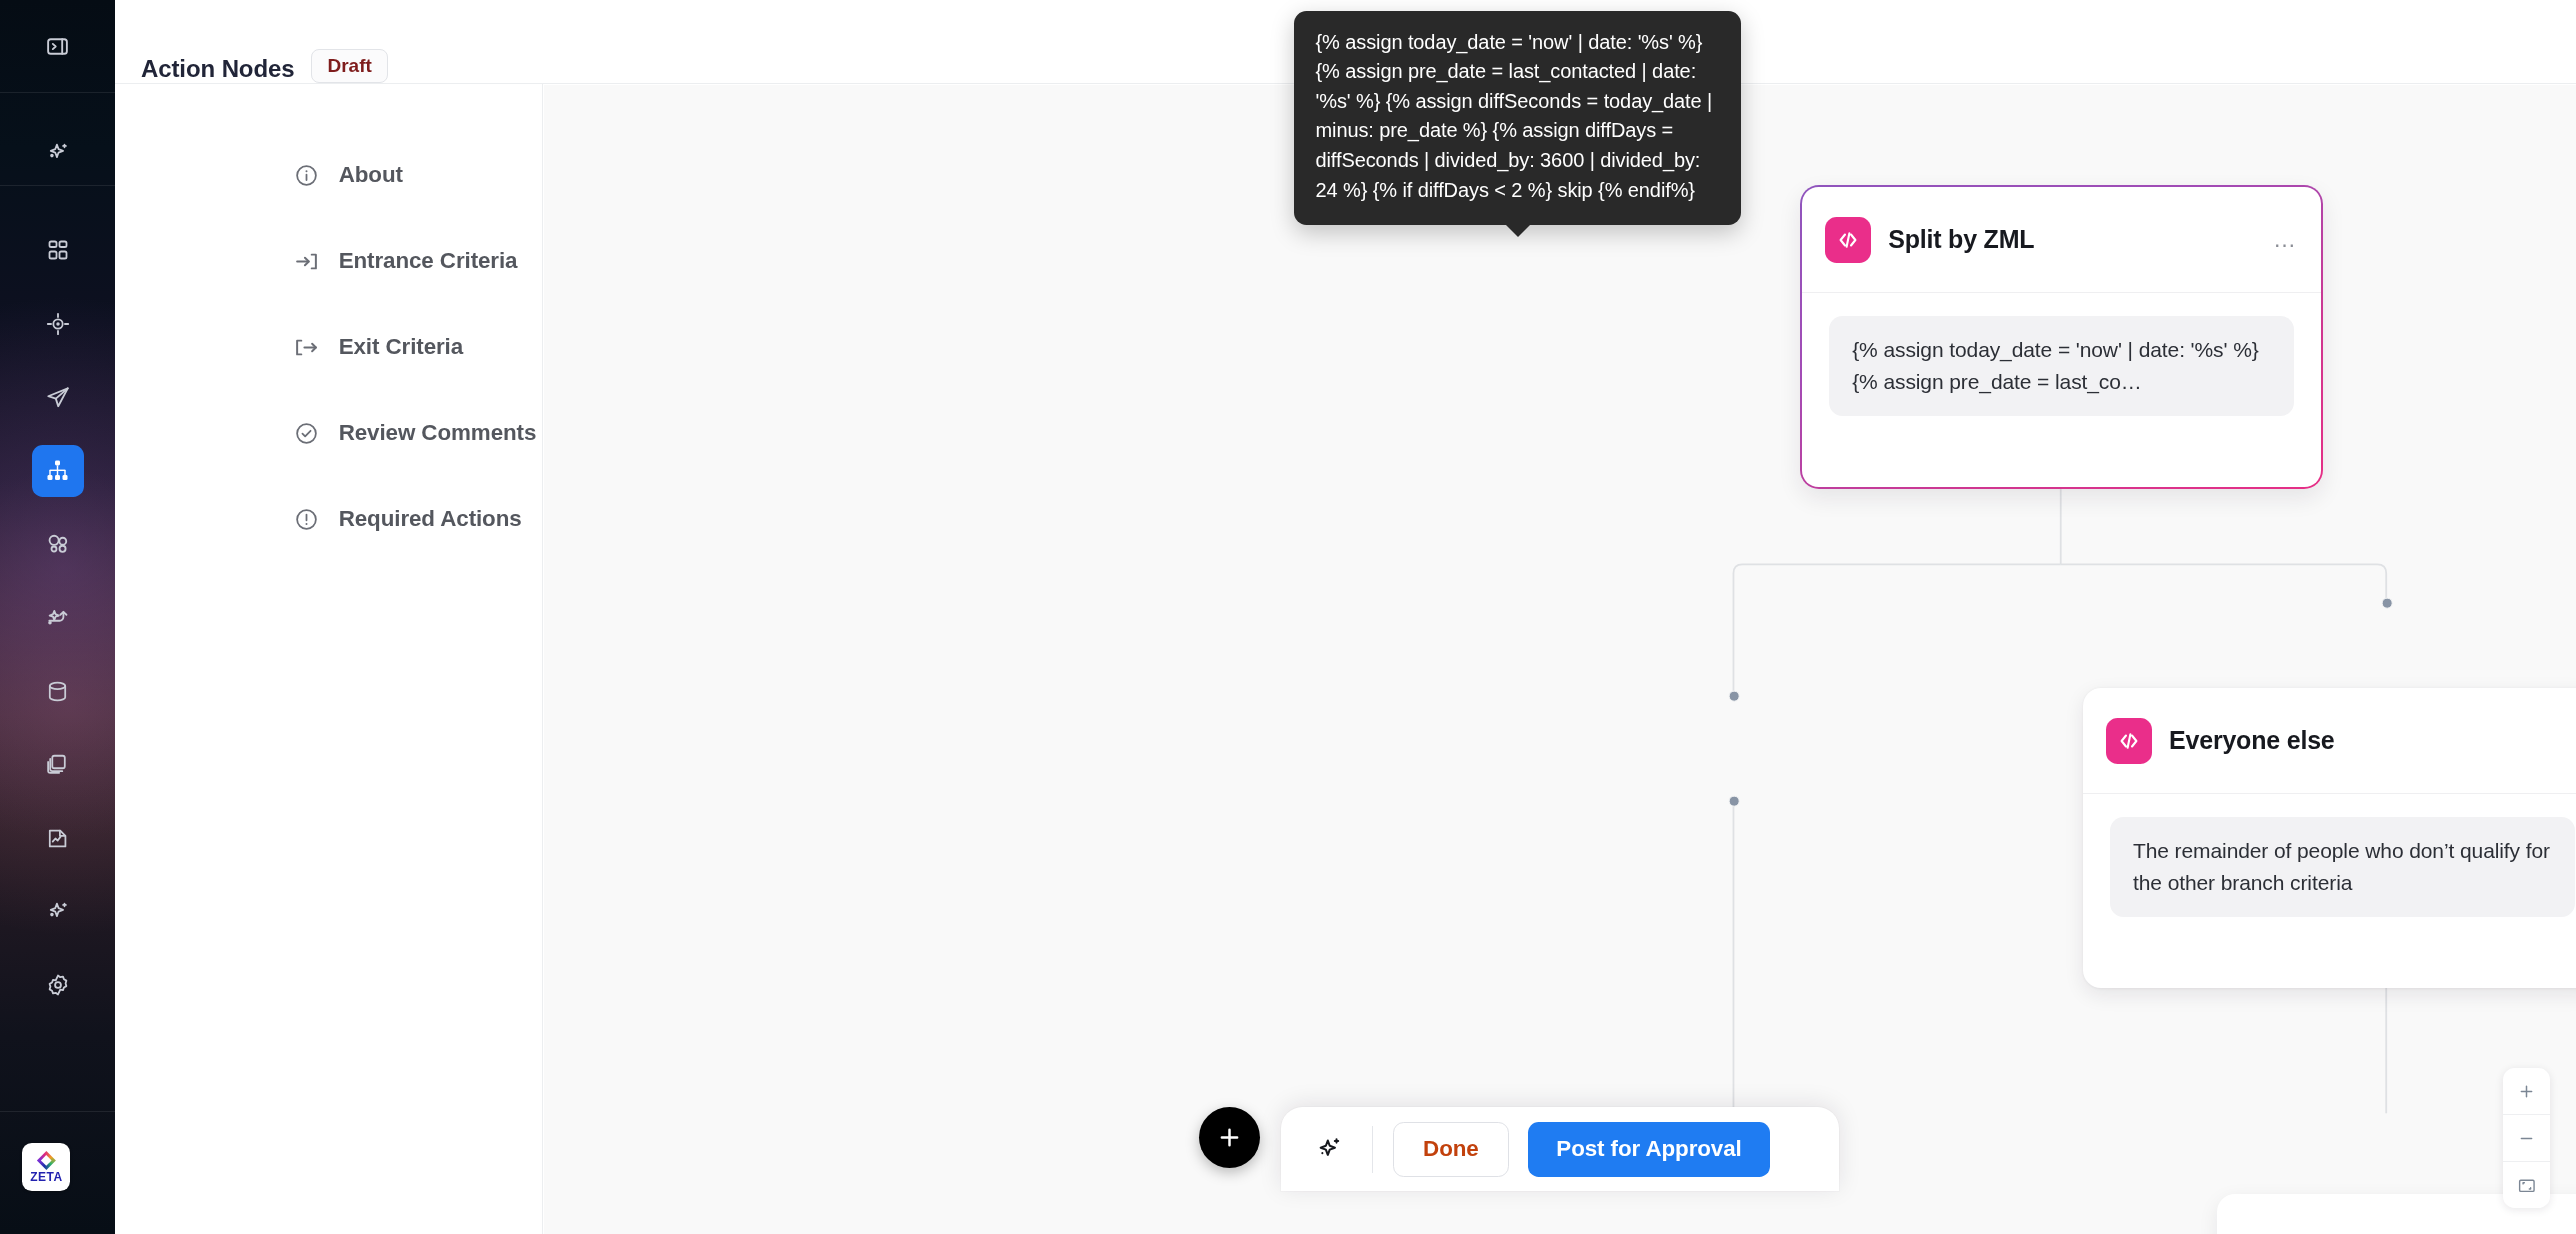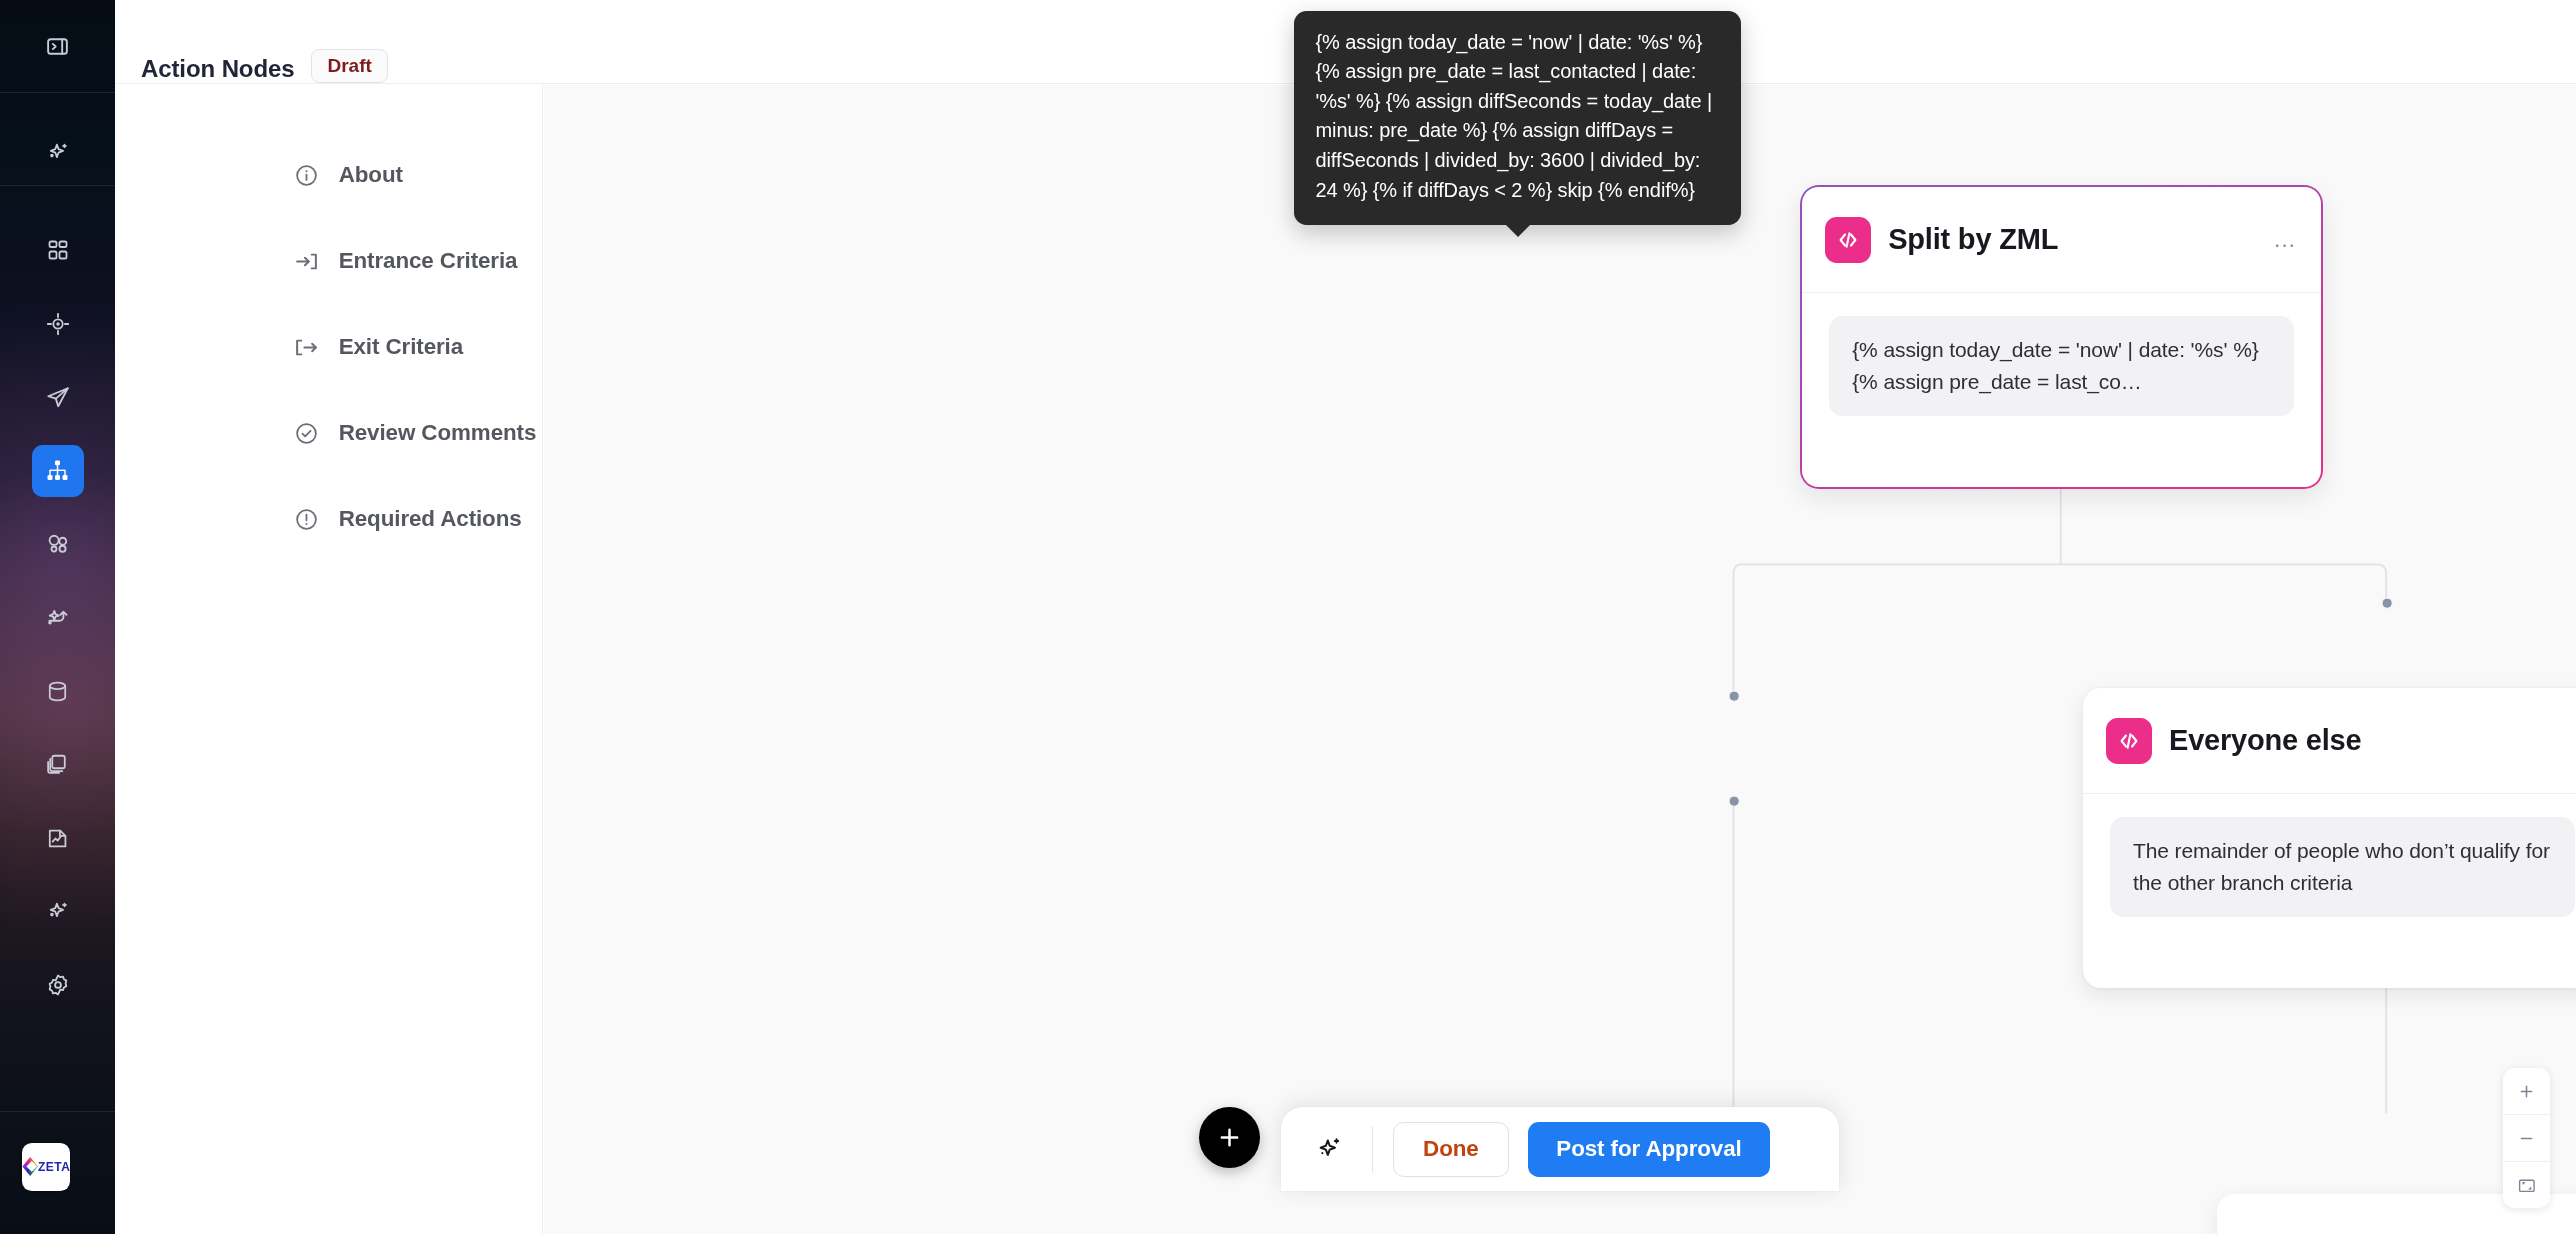--- a/index.html
+++ b/index.html
@@ -39,21 +39,21 @@
   .rail-btn.active { background: #1f76ef; color: #ffffff; }
   .rail-btn svg { display: block; }
   .rail-divider {
     position: absolute; left: 0; width: 115px; height: 0.9px;
     background: rgba(255,255,255,0.085);
   }
   .zeta-logo {
     position: absolute; left: 22.4px; top: 1143px;
     width: 48px; height: 48px; border-radius: 9.8px;
     background: #ffffff;
-    display: flex; flex-direction: row; align-items: center; justify-content: center;
+    display: flex; flex-direction: column; align-items: center; justify-content: center;
     box-shadow: 0 0.9px 2.7px rgba(0,0,0,0.3);
   }
   .zeta-diamond {
     width: 19px; height: 19px; margin-bottom: 0.9px;
     background: conic-gradient(from 200deg, #1b2ea8, #7b2fd6, #e0267f, #f0a021, #2bb36a, #1b2ea8);
     clip-path: polygon(50% 0%, 100% 50%, 50% 100%, 0% 50%);
     position: relative;
   }
   .zeta-diamond::after {
     content: ""; position: absolute; left: 4px; top: 4px;
@@ -144,21 +144,21 @@
     position: relative;
   }
   .node-head.no-border { border-bottom: none; }
   .node-glyph {
     width: 46px; height: 46px; border-radius: 11.6px;
     background: #ea2e8a;
     display: flex; align-items: center; justify-content: center;
     flex: 0 0 auto;
   }
   .node-title {
-    font-size: 29px; font-weight: 700; color: #17191f;
+    font-size: 25px; font-weight: 700; color: #17191f;
     letter-spacing: -0.2px; white-space: nowrap;
   }
   .node-dots {
     position: absolute; right: 23px; top: 50%;
     transform: translateY(-50%);
     font-size: 23px; color: #8a8d95; letter-spacing: 1.8px; line-height: 0.4;
   }
   .node-body { padding: 23px 27px 27px 27px; }
   .node-chip {
     background: #f2f2f4; border-radius: 13.4px;

